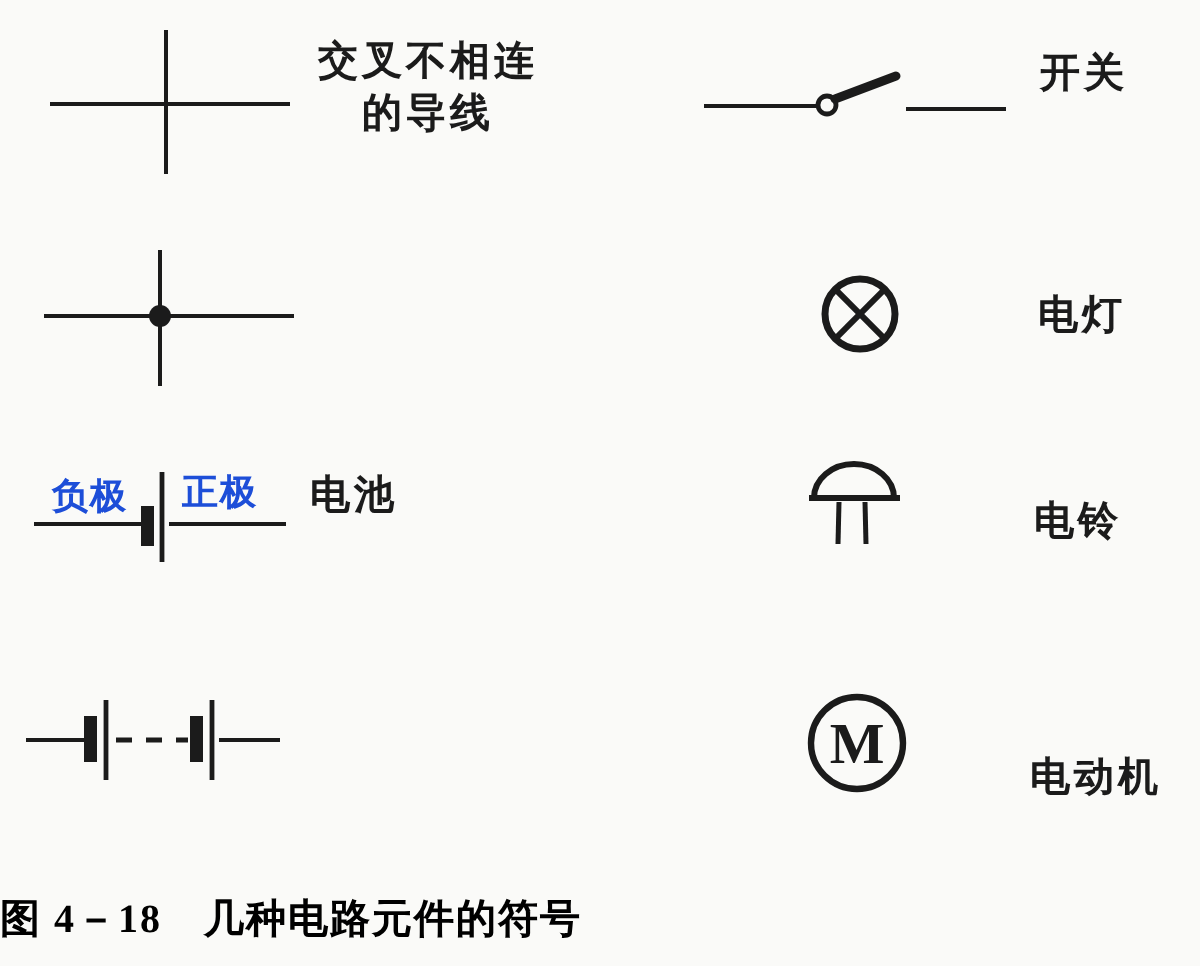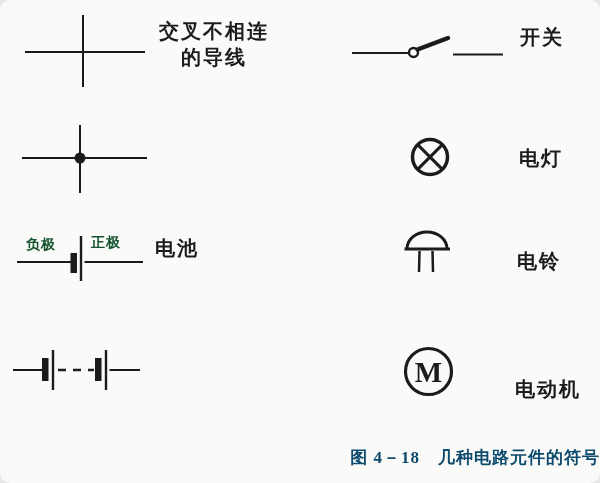--- a/index.html
+++ b/index.html
@@ -7,51 +7,50 @@
     font-family:"Liberation Sans", sans-serif;
     background:#e8e8e8;
   }
   .stage{
     position:relative;
     width:600px;
     height:483px;
     background:#fafaf8;
     overflow:hidden;
     color:#1b1b1b;
-    border-radius:10px;
   }
   .sym{position:absolute;}
   .sym svg{display:block;}
   .lbl{
     position:absolute;
     font-weight:700;
     color:#1b1b1b;
     white-space:pre-line;
     letter-spacing:2px;
     line-height:26px;
     font-size:20px;
   }
   .lbl.center{text-align:center;}
   .pole-lbl{
     position:absolute;
     font-weight:700;
-    font-size:14px;
+    font-size:18px;
     letter-spacing:1px;
-    color:#14532d;
+    color:#1d4ed8;
   }
   .caption{
     position:absolute;
     left:0; right:0;
     top:446px;
-    text-align:right;
+    text-align:left;
     font-family:"Liberation Serif","DejaVu Serif",serif;
-    font-size:17px;
+    font-size:20px;
     font-weight:600;
     letter-spacing:1px;
-    color:#0c4a6e;
+    color:#000000;
   }
   .motor-m{
     font-family:"Liberation Serif","DejaVu Serif",serif;
     font-weight:700;
     font-size:29px;
     fill:#1b1b1b;
   }
 </style>
 </head>
 <body>

